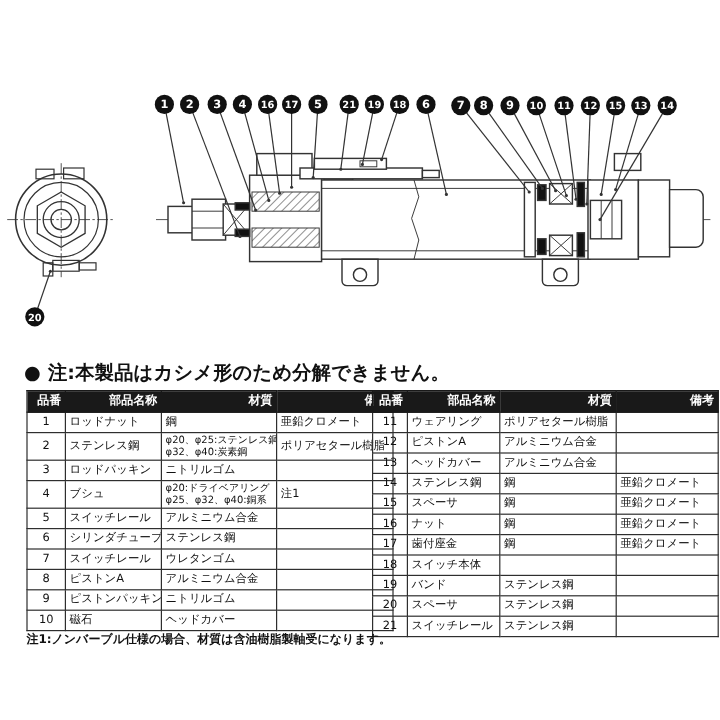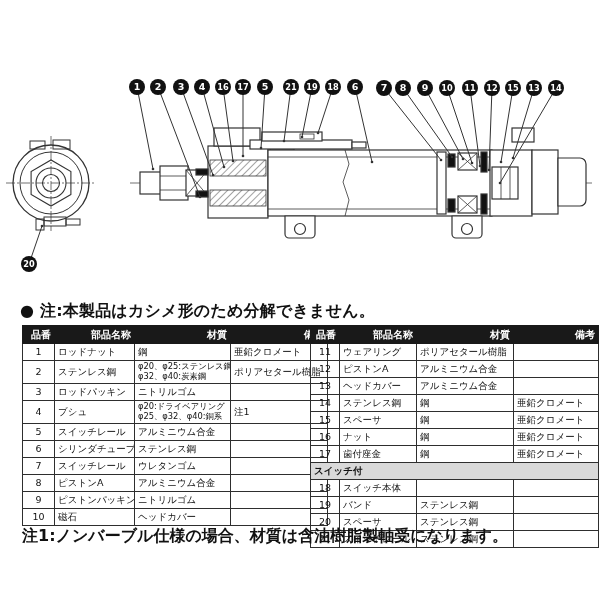--- a/index.html
+++ b/index.html
@@ -1,20 +1,20 @@
 <!DOCTYPE html>
 <html><head>
 <meta charset="utf-8">
 <style>
   html,body{margin:0;padding:0;background:#fff;}
   #page{position:relative;width:600px;height:600px;background:#ffffff;overflow:hidden;
         font-family:"DejaVu Sans","Liberation Sans",sans-serif;color:#111;}
   svg text{font-family:"DejaVu Sans","Liberation Sans",sans-serif;}
   .note-top{position:absolute;left:20px;top:301px;font-size:16px;font-weight:bold;letter-spacing:0.2px;}
-  .note-bottom{position:absolute;left:22px;top:526px;font-size:16px;font-weight:bold;}
+  .note-bottom{position:absolute;left:22px;top:526px;font-size:10px;font-weight:bold;}
   .parts-table{position:absolute;border-collapse:collapse;table-layout:fixed;
                font-size:9.5px;line-height:1.1;}
   .parts-table.left{left:22px;top:325px;width:277px;}
   .parts-table.right{left:310px;top:325px;width:260px;}
   .parts-table th{background:#191919;color:#fff;font-size:10px;font-weight:bold;text-align:right;
                   padding:2px 3px;height:13px;border:1px solid #191919;border-left:1px solid #555;}
   .parts-table th:first-child{border-left:1px solid #191919;}
   .parts-table td{border:1px solid #2e2e2e;padding:1px 3px;height:14px;vertical-align:middle;
                   white-space:nowrap;overflow:hidden;}
   .parts-table td.num{text-align:center;padding:1px 1px;}
@@ -363,23 +363,20 @@
           <td>ナット</td>
           <td>鋼</td>
           <td>亜鉛クロメート</td>
         </tr>
         <tr>
           <td class="num">17</td>
           <td>歯付座金</td>
           <td>鋼</td>
           <td>亜鉛クロメート</td>
         </tr>
-        <tr class="section">
-          <td colspan="4">スイッチ付</td>
-        </tr>
         <tr>
           <td class="num">18</td>
           <td>スイッチ本体</td>
           <td></td>
           <td></td>
         </tr>
         <tr>
           <td class="num">19</td>
           <td>バンド</td>
           <td>ステンレス鋼</td>

